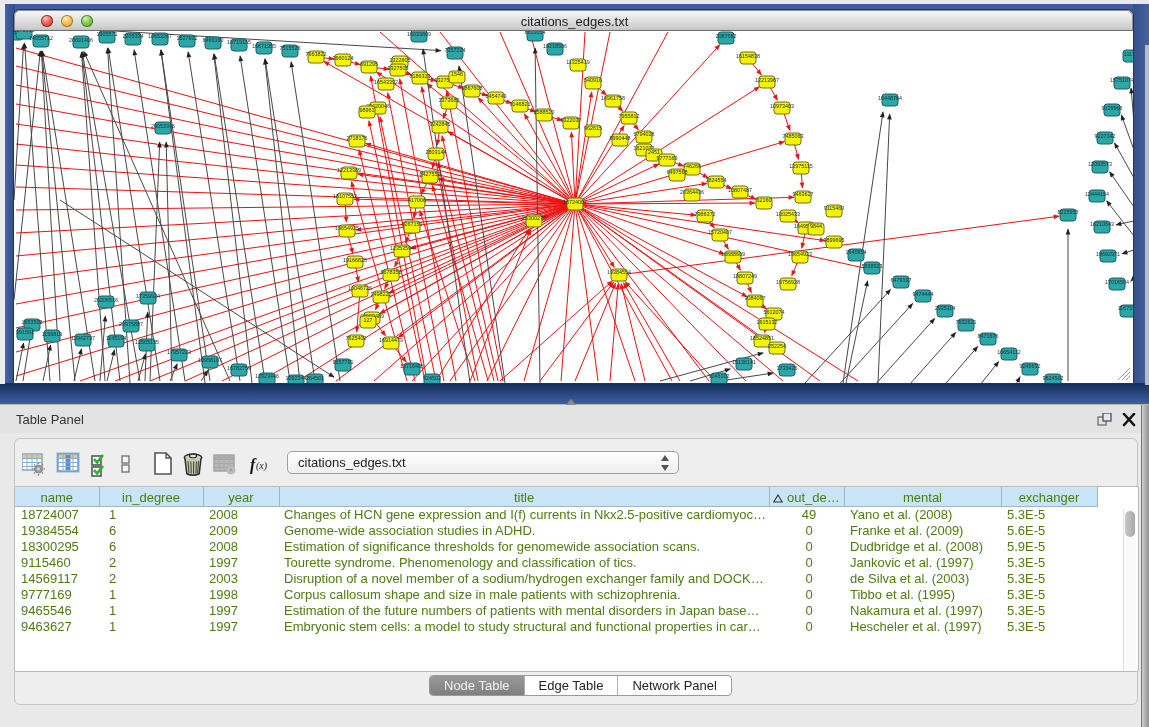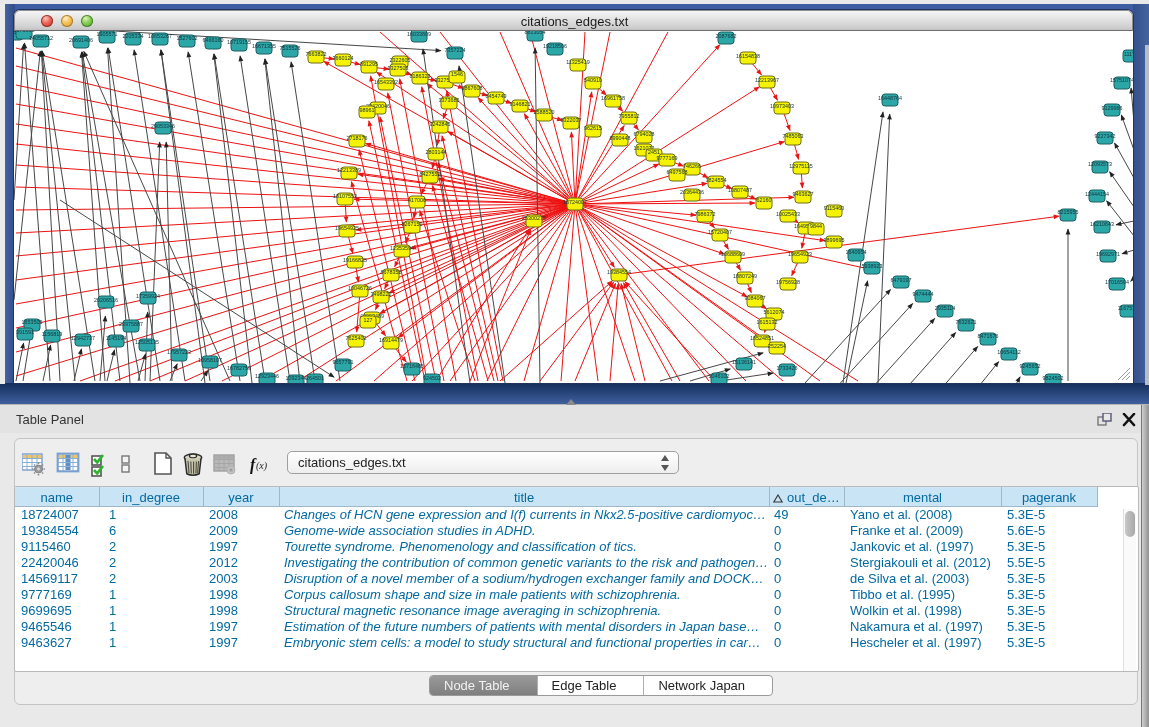--- a/index.html
+++ b/index.html
@@ -26,36 +26,36 @@
 #ptbar { position:absolute; left:0; top:0; width:1149px; height:28px; background:#e3e3e3; }
 #bigbox { position:absolute; left:14px; top:33px; width:1124px; height:267px;
   background:#eeeeee; border:1px solid #c4c4c4; border-radius:6px; }
 #ptitle { position:absolute; left:16px; top:7px; font-size:13px; color:#333; }
 #pright { position:absolute; right:12px; top:8px; }
 #combo { position:absolute; left:287px; top:46px; width:392px; height:23px;
   background:linear-gradient(#ffffff,#eeeeee); border:1px solid #9f9f9f; border-radius:5px;
   font-size:13px; color:#222; line-height:21px; padding-left:10px; }
 #tablebox { position:absolute; left:14px; top:81px; width:1125px; height:186px;
   background:#fff; border:1px solid #b9b9b9; border-radius:2px; overflow:hidden; }
-table { border-collapse:collapse; table-layout:fixed; width:1082px; font-size:13px; color:#0369a1; }
+table { border-collapse:collapse; table-layout:fixed; width:1082px; font-size:13px; color:#4d7c0f; }
 th { background:#c9e4f4; border-right:1px solid #9fb8c9; border-bottom:1px solid #9fb8c9; border-top:1px solid #cfe7f5;
   font-weight:normal; font-size:13px; height:19px; text-align:center; overflow:hidden; white-space:nowrap; }
 td { height:16px; overflow:hidden; white-space:nowrap; padding:0; }
 td.c0 { padding-left:6px; }
 td.c1 { padding-left:10px; }
 td.c2 { padding-left:6px; }
-td.c3 { padding-left:5px;font-style:italic; }
-td.c4 { padding-left:5px; }
+td.c3 { padding-left:5px; }
+td.c4 { padding-left:5px;text-align:center; }
 td.c5 { padding-left:6px;margin-left:26px; }
 td.c6 { padding-left:6px;margin-left:25px; }
 #vscroll { position:absolute; right:2px; top:22px; width:13px; height:162px; background:#fafafa; border-left:1px solid #e0e0e0; }
 #vthumb { position:absolute; left:1px; top:2px; width:10px; height:26px; background:linear-gradient(90deg,#c8c8c8,#a8a8a8); border-radius:5px; }
 #segs { position:absolute; left:429px; top:270px; height:21px; display:flex;
   font-size:13px; border:1px solid #9a9a9a; border-radius:4px; overflow:hidden; background:#fff; }
-.seg { padding:2px 27px 0 14px; border-right:1px solid #b0b0b0; color:#222; }
+.seg { padding:2px 14px 0 14px; border-right:1px solid #b0b0b0; color:#222; }
 .seg.on { background:linear-gradient(#9a9a9a,#7f7f7f); color:#f2f2f2; }
 #mem { position:absolute; right:37px; bottom:23px; font-size:11px; color:#333; }
 #memdot { position:absolute; right:16px; bottom:4px; width:13px; height:13px; border-radius:50%;
   background:#3fc43f; border:1.5px solid #2a6b2a; }
 #rstrip { position:absolute; right:0; top:405px; width:8px; height:322px;
   background:linear-gradient(90deg,#cfcfcf,#8f8f8f); border-left:1px solid #777; }
 #toolbar { position:absolute; left:22px; top:47px; height:26px; }
 </style></head><body>
 <div id="dtop"></div>
 <div id="dleft"></div>
@@ -664,21 +664,21 @@
       <thead>
           <tr>
         <th>name</th>
             <th>in_degree</th>
             <th>year</th>
             <th>title</th>
             <th><svg width="10" height="9" style="vertical-align:-1px">
                 <path d="M5 1 L9.2 8 H0.8 Z" fill="none" stroke="#333" stroke-width="1.1"></path>
               </svg> out_de…</th>
             <th>mental</th>
-            <th>pagerank</th>
+            <th>exchanger</th>
       </tr>
         </thead>
       <tbody>
           <tr>
             <td class="c0">18724007</td>
             <td class="c1">1</td>
             <td class="c2">2008</td>
             <td class="c3">Changes of HCN gene expression and I(f) currents in Nkx2.5-positive cardiomyoc…</td>
             <td class="c4">49</td>
             <td class="c5">Yano et al. (2008)</td>
@@ -687,62 +687,53 @@
 <tr>
             <td class="c0">19384554</td>
             <td class="c1">6</td>
             <td class="c2">2009</td>
             <td class="c3">Genome-wide association studies in ADHD.</td>
             <td class="c4">0</td>
             <td class="c5">Franke et al. (2009)</td>
             <td class="c6">5.6E-5</td>
           </tr>
 <tr>
+            <td class="c0">18300295</td>
+            <td class="c1">6</td>
+            <td class="c2">2008</td>
+            <td class="c3">Estimation of significance thresholds for genomewide association scans.</td>
+            <td class="c4">0</td>
+            <td class="c5">Dudbridge et al. (2008)</td>
+            <td class="c6">5.9E-5</td>
+          </tr>
+<tr>
             <td class="c0">9115460</td>
             <td class="c1">2</td>
             <td class="c2">1997</td>
             <td class="c3">Tourette syndrome. Phenomenology and classification of tics.</td>
             <td class="c4">0</td>
             <td class="c5">Jankovic et al. (1997)</td>
             <td class="c6">5.3E-5</td>
-          </tr>
-<tr>
-            <td class="c0">22420046</td>
-            <td class="c1">2</td>
-            <td class="c2">2012</td>
-            <td class="c3">Investigating the contribution of common genetic variants to the risk and pathogen…</td>
-            <td class="c4">0</td>
-            <td class="c5">Stergiakouli et al. (2012)</td>
-            <td class="c6">5.5E-5</td>
           </tr>
 <tr>
             <td class="c0">14569117</td>
             <td class="c1">2</td>
             <td class="c2">2003</td>
             <td class="c3">Disruption of a novel member of a sodium/hydrogen exchanger family and DOCK…</td>
             <td class="c4">0</td>
             <td class="c5">de Silva et al. (2003)</td>
             <td class="c6">5.3E-5</td>
           </tr>
 <tr>
             <td class="c0">9777169</td>
             <td class="c1">1</td>
             <td class="c2">1998</td>
             <td class="c3">Corpus callosum shape and size in male patients with schizophrenia.</td>
             <td class="c4">0</td>
             <td class="c5">Tibbo et al. (1995)</td>
-            <td class="c6">5.3E-5</td>
-          </tr>
-<tr>
-            <td class="c0">9699695</td>
-            <td class="c1">1</td>
-            <td class="c2">1998</td>
-            <td class="c3">Structural magnetic resonance image averaging in schizophrenia.</td>
-            <td class="c4">0</td>
-            <td class="c5">Wolkin et al. (1998)</td>
             <td class="c6">5.3E-5</td>
           </tr>
 <tr>
             <td class="c0">9465546</td>
             <td class="c1">1</td>
             <td class="c2">1997</td>
             <td class="c3">Estimation of the future numbers of patients with mental disorders in Japan base…</td>
             <td class="c4">0</td>
             <td class="c5">Nakamura et al. (1997)</td>
             <td class="c6">5.3E-5</td>
@@ -758,19 +749,19 @@
           </tr>
         </tbody>
     </table>
     <div id="vscroll">
         <div id="vthumb"></div>
       </div>
   </div>
   <div id="segs">
     <div class="seg on">Node Table</div>
       <div class="seg">Edge Table</div>
-      <div class="seg" style="border-right:none">Network Japan</div>
+      <div class="seg" style="border-right:none">Network Panel</div>
   </div>
   <div id="mem">Memory: OK</div>
   <div id="memdot"></div>
 </div>
 <div id="rstrip"></div>
 <div id="rsliver"></div>
 
 </body></html>

